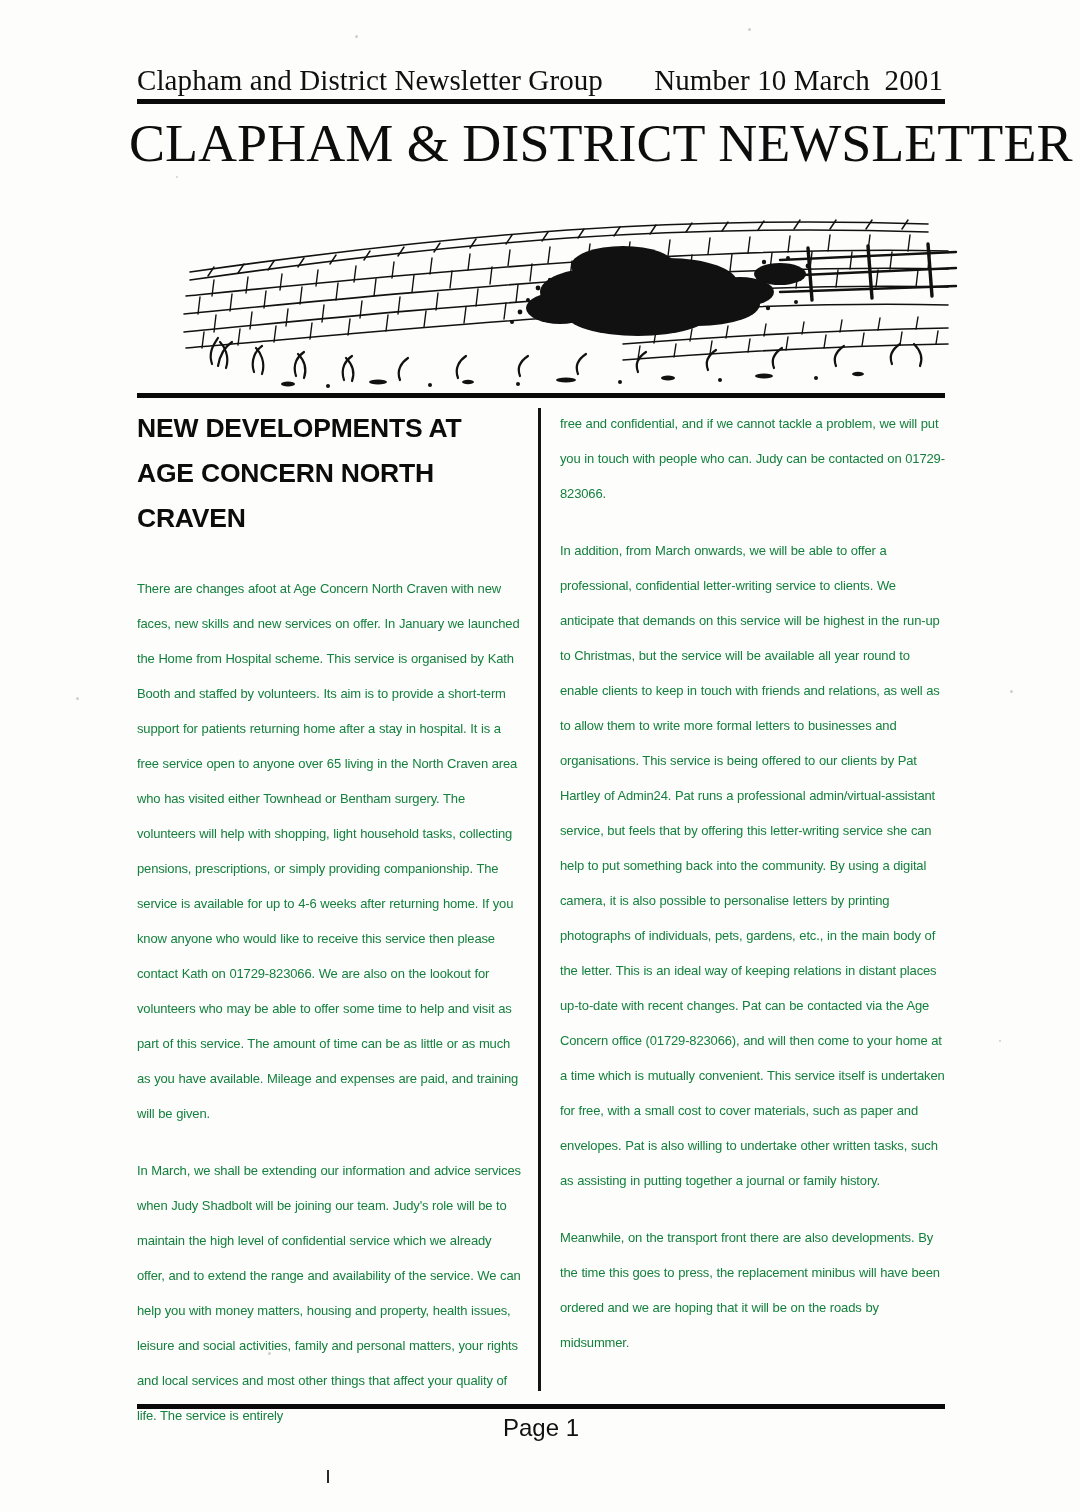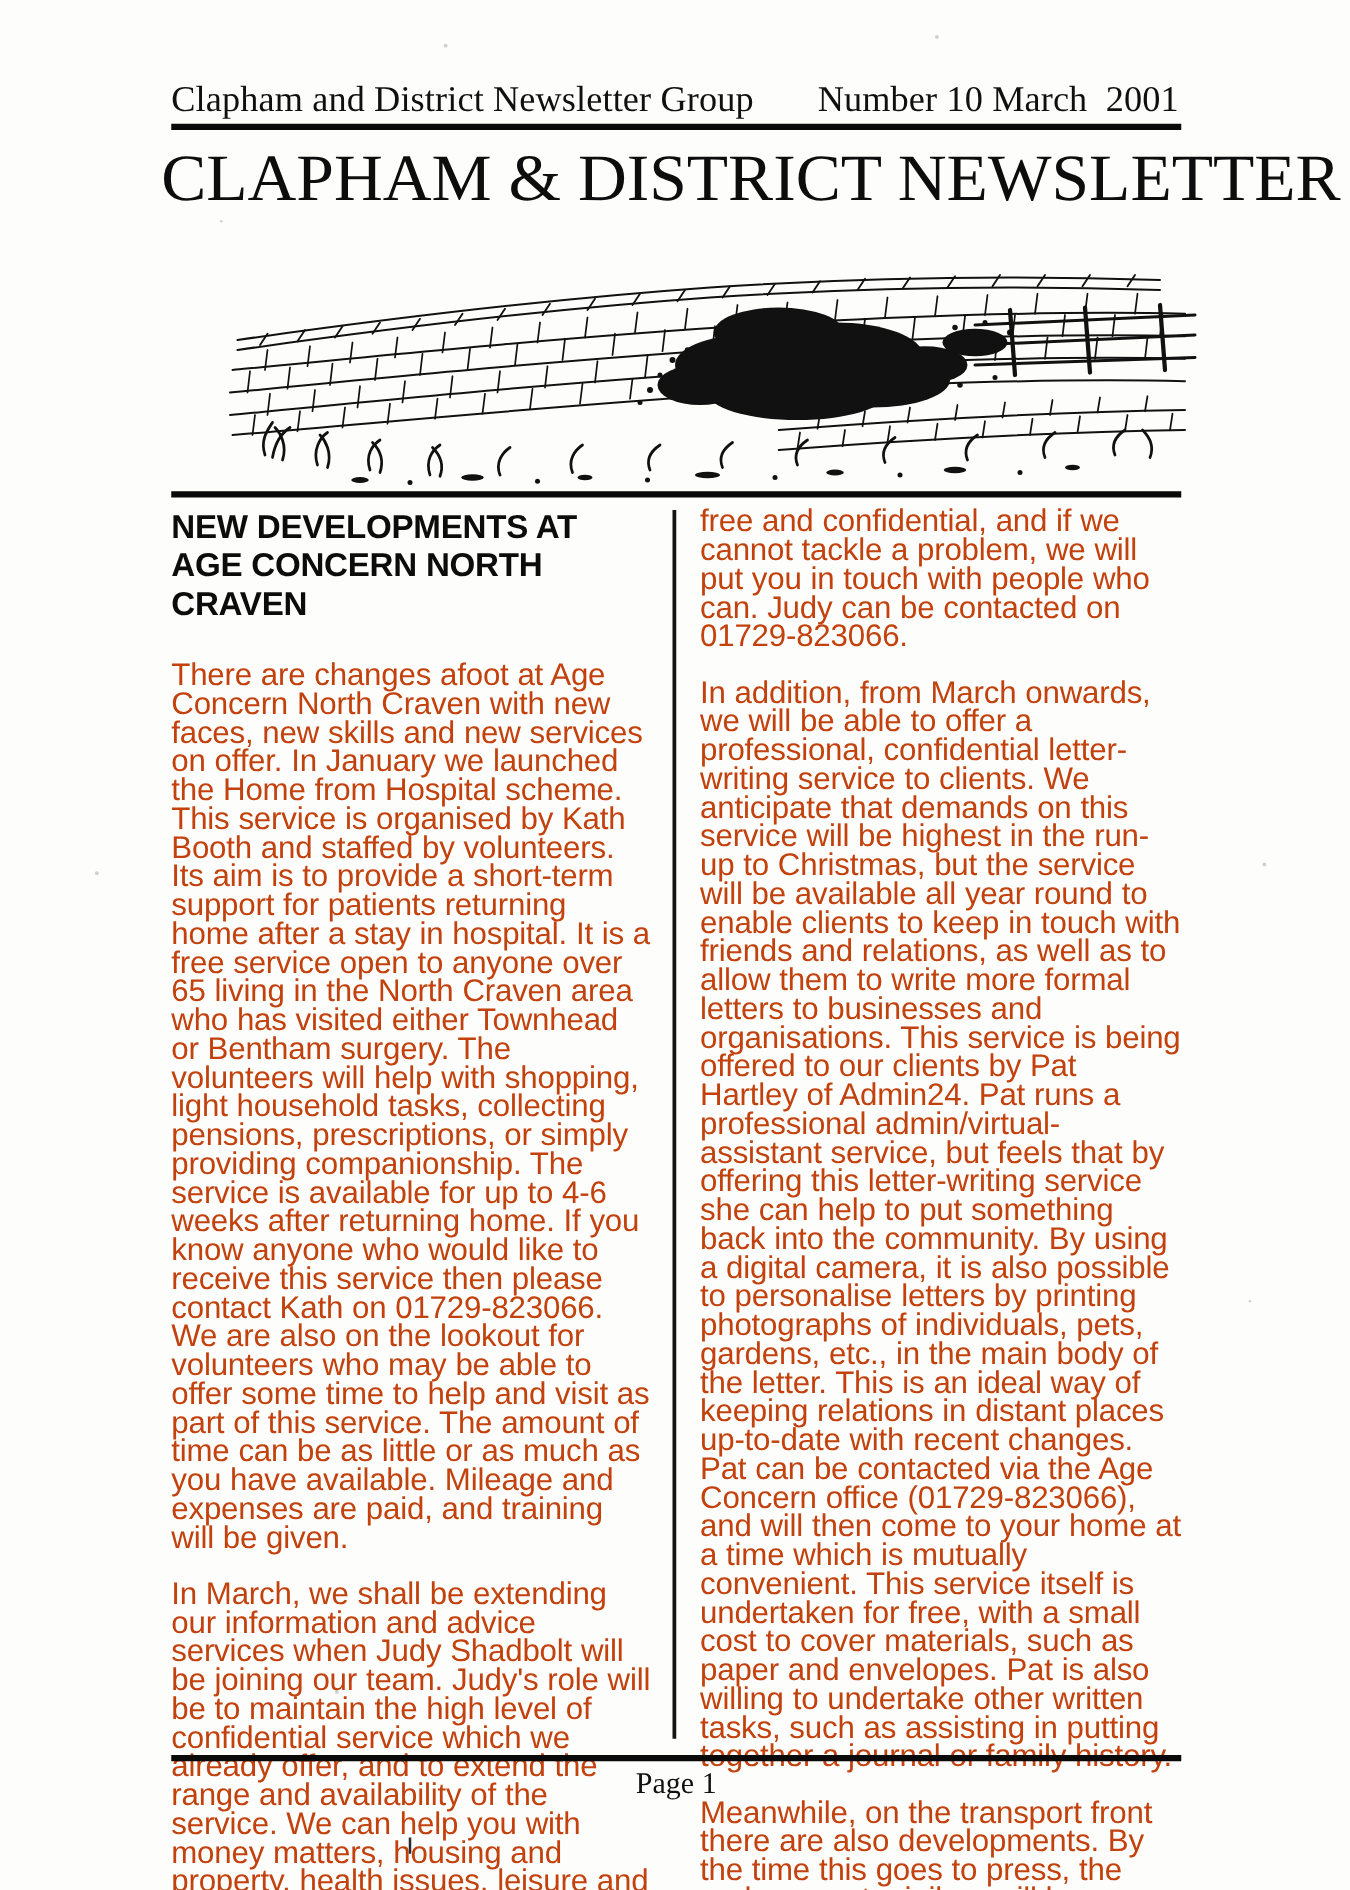--- a/index.html
+++ b/index.html
@@ -104,53 +104,53 @@
     top: 2px;
     width: 3px;
     height: 983px;
     background: #141414;
   }
 
   .article-title {
     font-family: "Liberation Sans", sans-serif;
     font-weight: bold;
     font-size: 26.5px;
-    line-height: 31px;
+    line-height: 45px;
     letter-spacing: -0.2px;
     margin: 0 0 30px 0;
     color: #0c0c0c;
   }
 
   p.body {
     margin: 0 0 22px 0;
     font-family: "Liberation Sans", sans-serif;
-    font-size: 25px;
-    line-height: 23px;
+    font-size: 13px;
+    line-height: 35px;
     letter-spacing: -0.15px;
-    color: #c2410c;
+    color: #15803d;
     word-spacing: 0.3px;
   }
   p.body:last-child { margin-bottom: 0; }
 
   
   .rule-thick-bottom {
     position: absolute;
     left: 137px;
     top: 1404px;
     width: 808px;
     height: 5px;
     background: #0a0a0a;
   }
   .footer {
     position: absolute;
     left: 137px;
     top: 1414px;
     width: 808px;
     text-align: center;
-    font-family: Liberation Serif, serif;
+    font-family: Liberation Sans, sans-serif;
     font-size: 24px;
     color: #111;
   }
 
   .scan-mark {
     position: absolute;
     left: 327px;
     top: 1470px;
     width: 2px;
     height: 13px;

